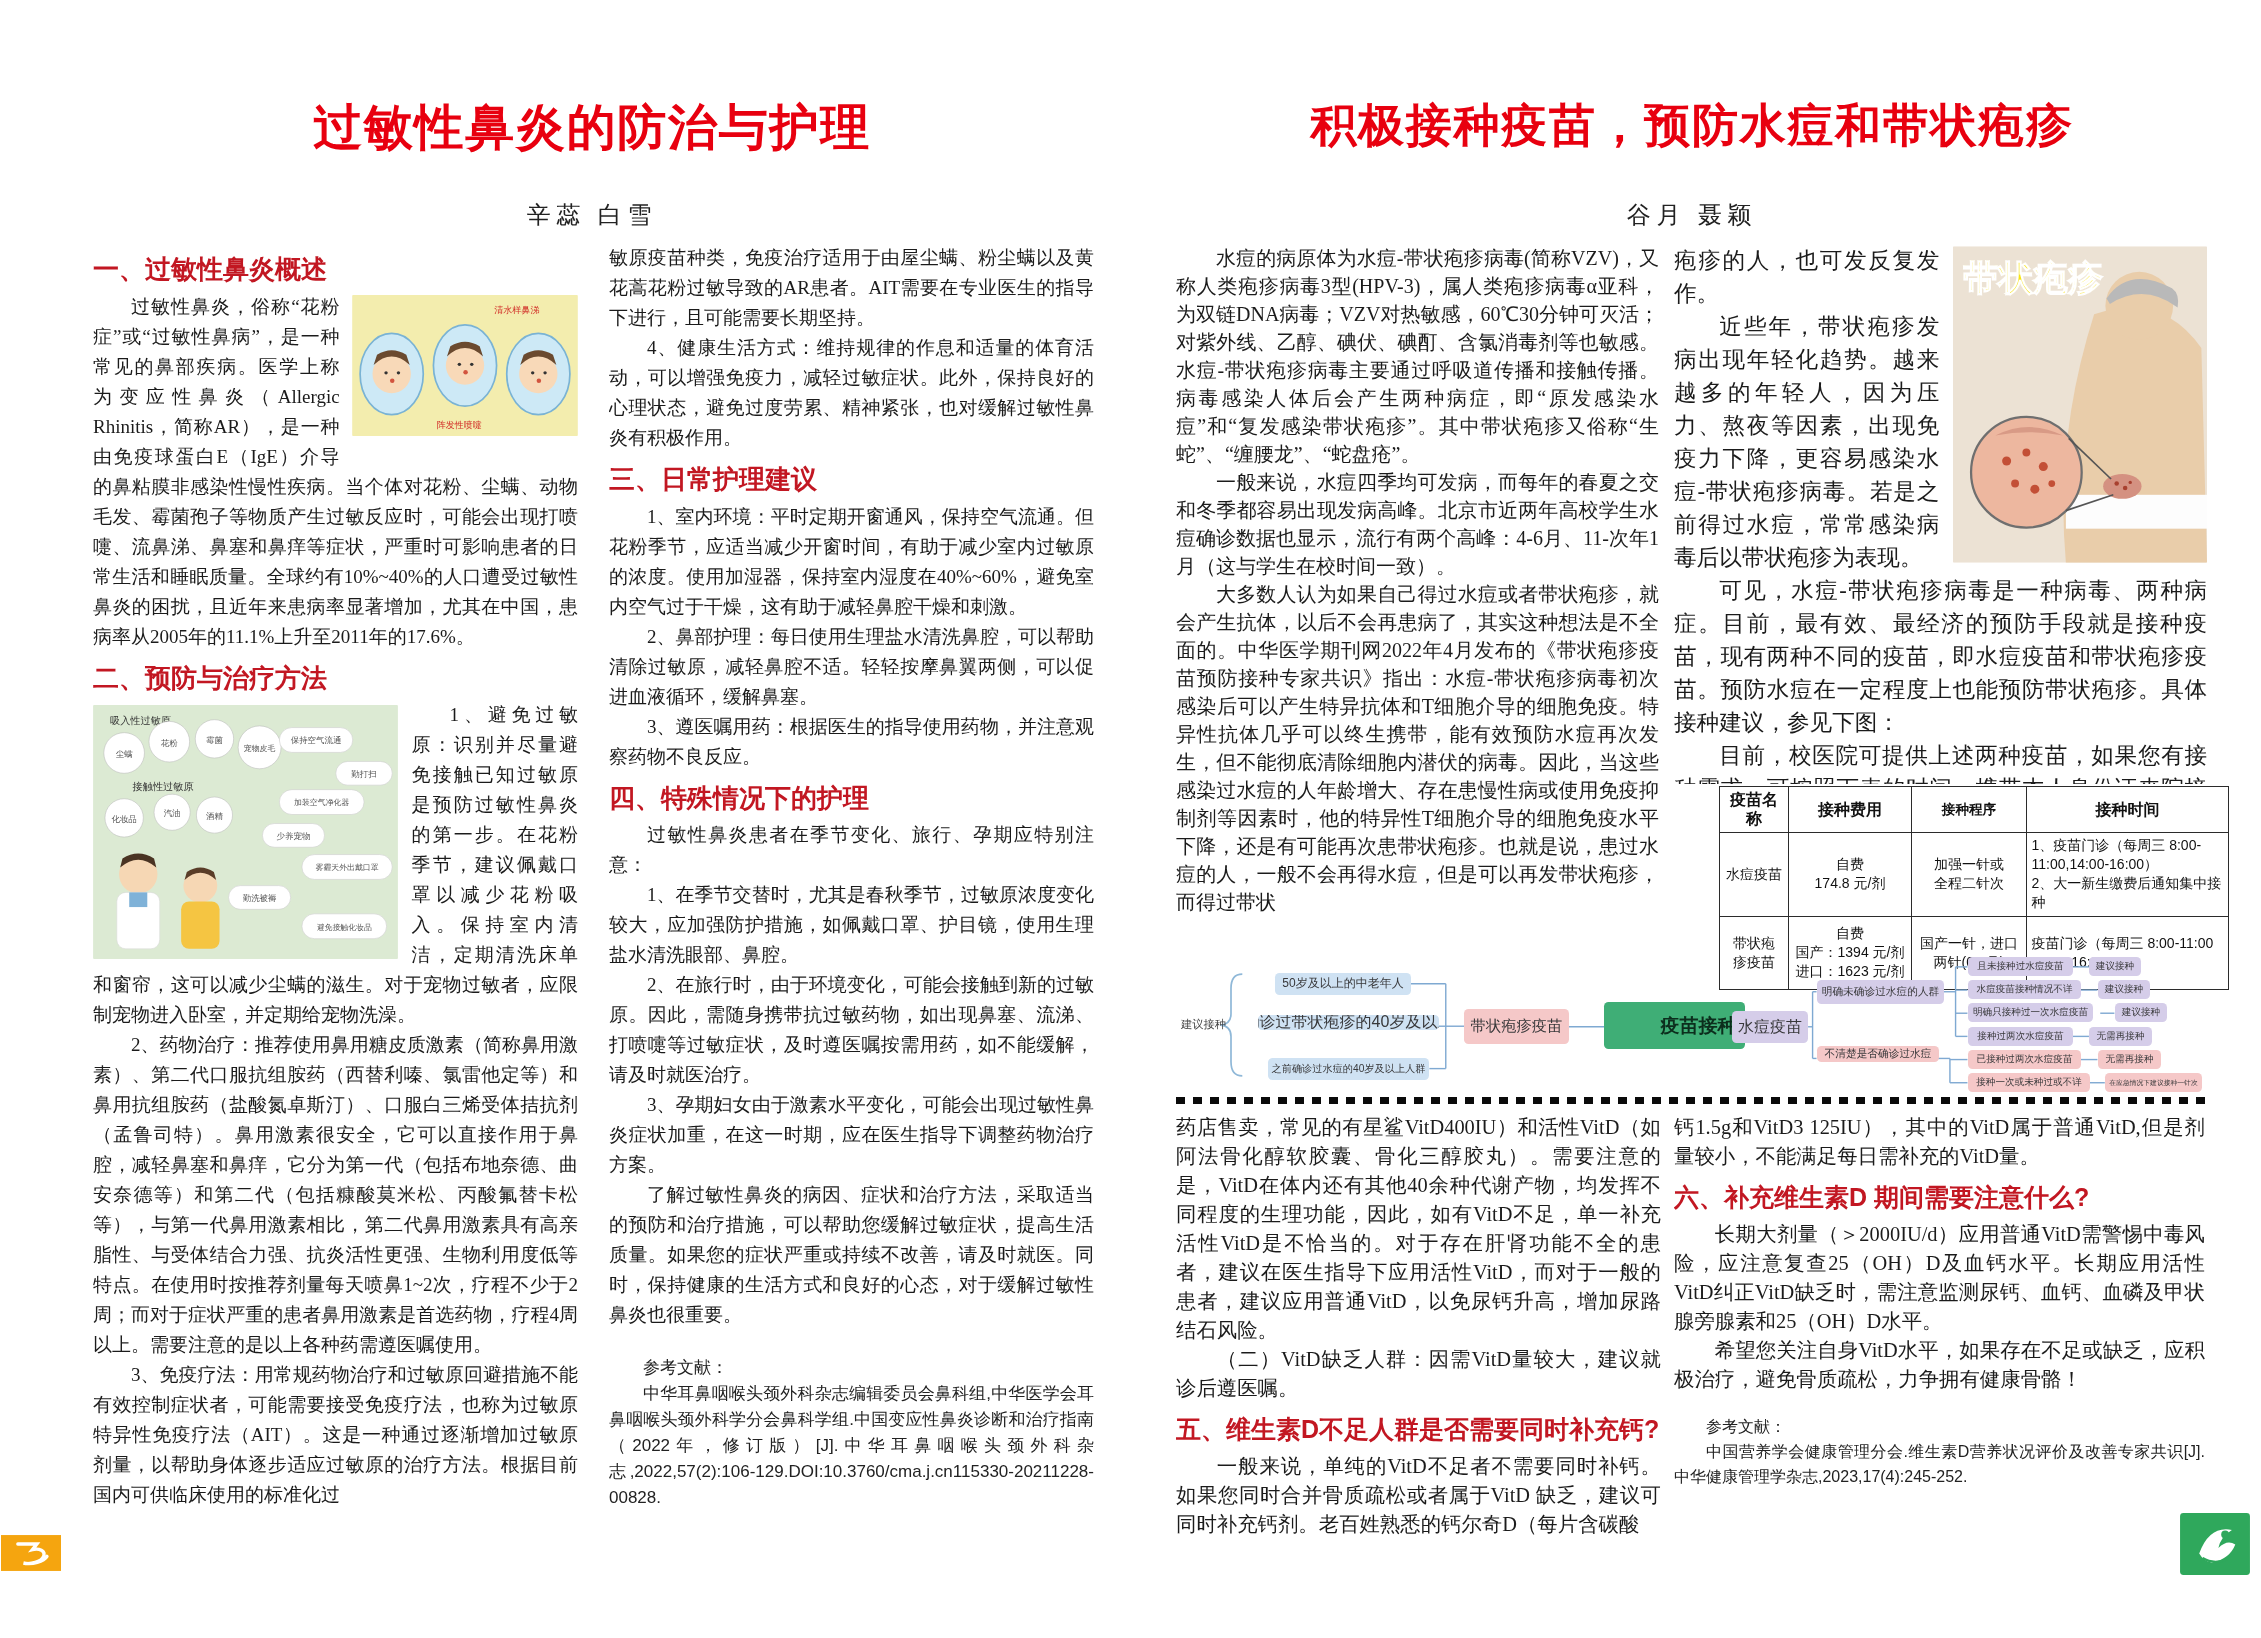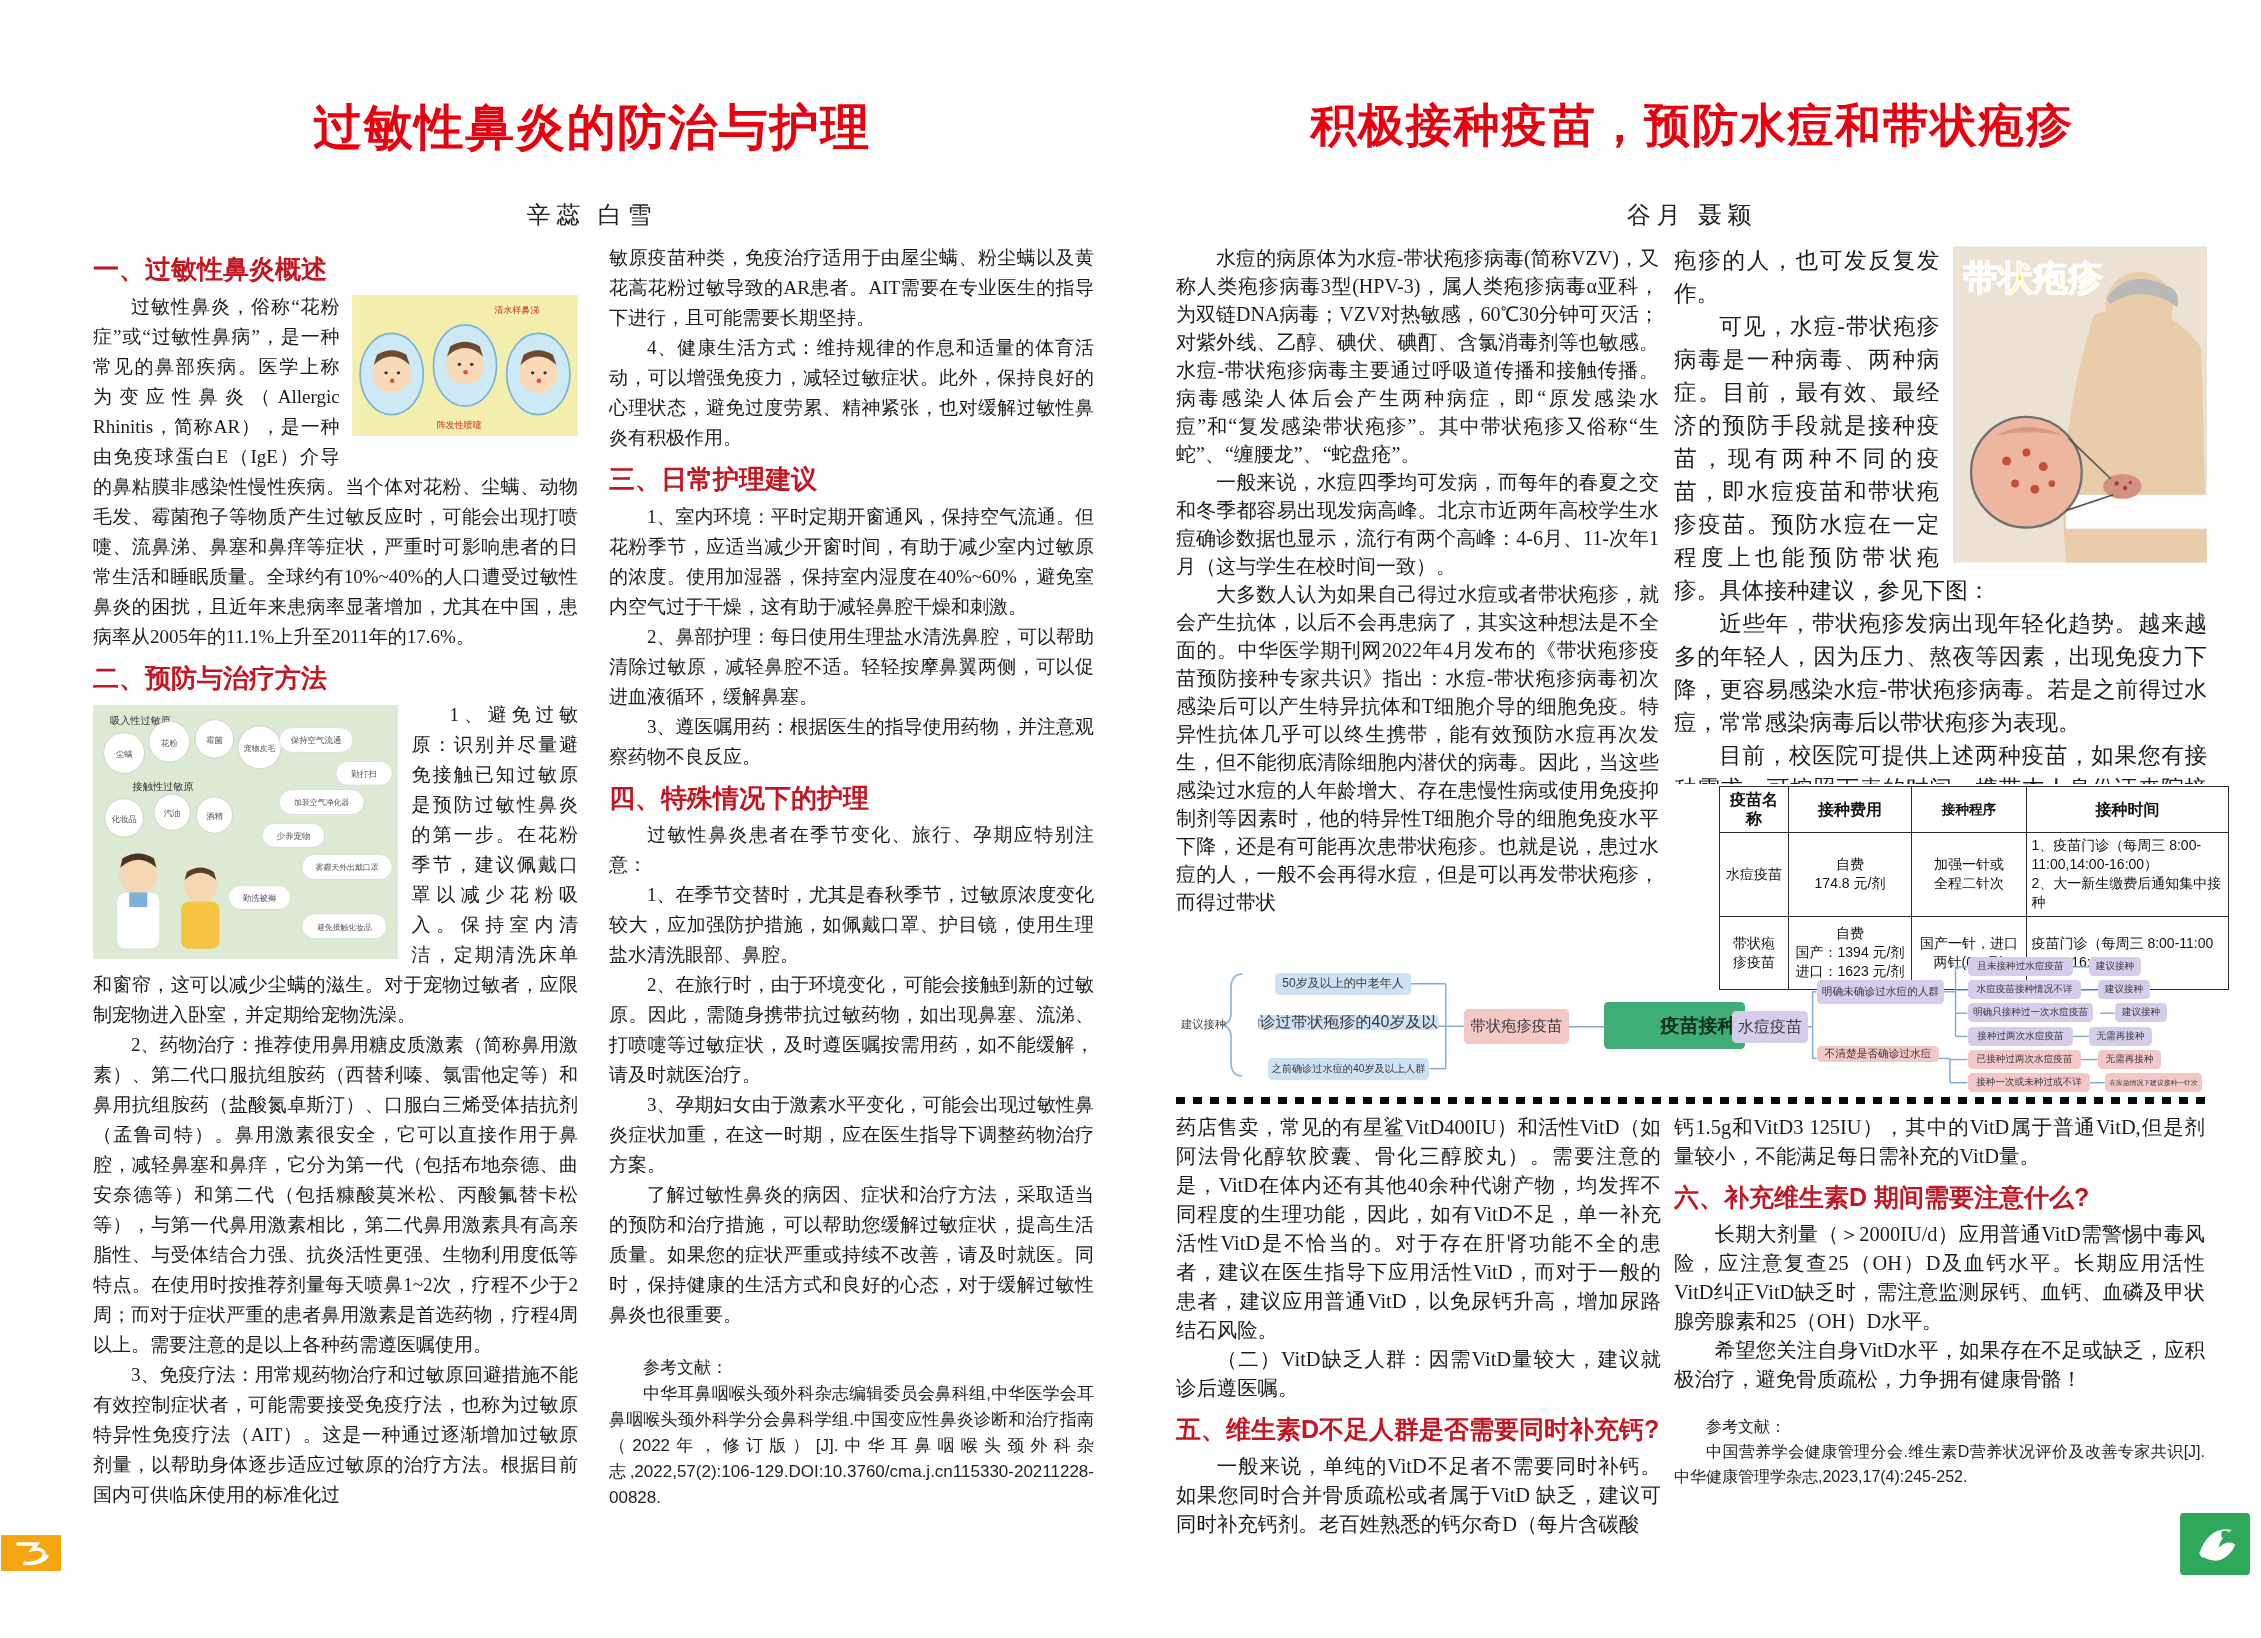--- a/index.html
+++ b/index.html
@@ -201,22 +201,22 @@
         <circle cx="110" cy="420" r="7" fill="#c34f36"></circle>
           <circle cx="145" cy="430" r="8" fill="#c34f36"></circle>
           <circle cx="175" cy="420" r="6" fill="#c34f36"></circle>
         <path d="M75 335 q60 -30 120 0 q-60 -12 -120 0 z" fill="#d89a86"></path>
         <line x1="205" y1="340" x2="280" y2="412" stroke="#555" stroke-width="3"></line>
         <line x1="200" y1="468" x2="284" y2="440" stroke="#555" stroke-width="3"></line>
         <text x="18" y="78" font-size="62" font-weight="bold" fill="#f7e411" stroke="#ffffff" stroke-width="2" font-family="Liberation Sans,sans-serif">带状疱疹</text>
       </svg>
     </div>
     <p class="cont">疱疹的人，也可发反复发作。</p>
+    <p>近些年，带状疱疹发病出现年轻化趋势。越来越多的年轻人，因为压力、熬夜等因素，出现免疫力下降，更容易感染水痘-带状疱疹病毒。若是之前得过水痘，常常感染病毒后以带状疱疹为表现。</p>
     <p>可见，水痘-带状疱疹病毒是一种病毒、两种病症。目前，最有效、最经济的预防手段就是接种疫苗，现有两种不同的疫苗，即水痘疫苗和带状疱疹疫苗。预防水痘在一定程度上也能预防带状疱疹。具体接种建议，参见下图：</p>
-    <p>近些年，带状疱疹发病出现年轻化趋势。越来越多的年轻人，因为压力、熬夜等因素，出现免疫力下降，更容易感染水痘-带状疱疹病毒。若是之前得过水痘，常常感染病毒后以带状疱疹为表现。</p>
     <p>目前，校医院可提供上述两种疫苗，如果您有接种需求，可按照下表的时间，携带本人身份证来院接种。</p>
   </div>
 
   <table id="vtable">
     <tbody>
         <tr>
       <th class="c-name">疫苗名称</th>
       <th class="c-fee">接种费用</th>
       <th class="c-proc">接种程序</th>
       <th class="c-time">接种时间</th>

